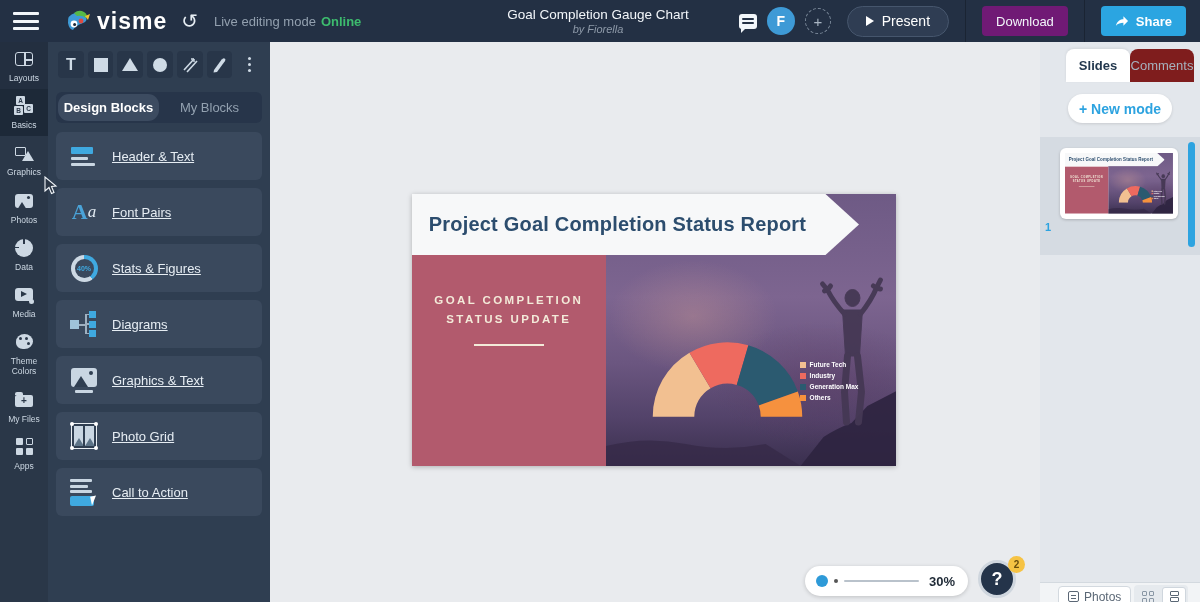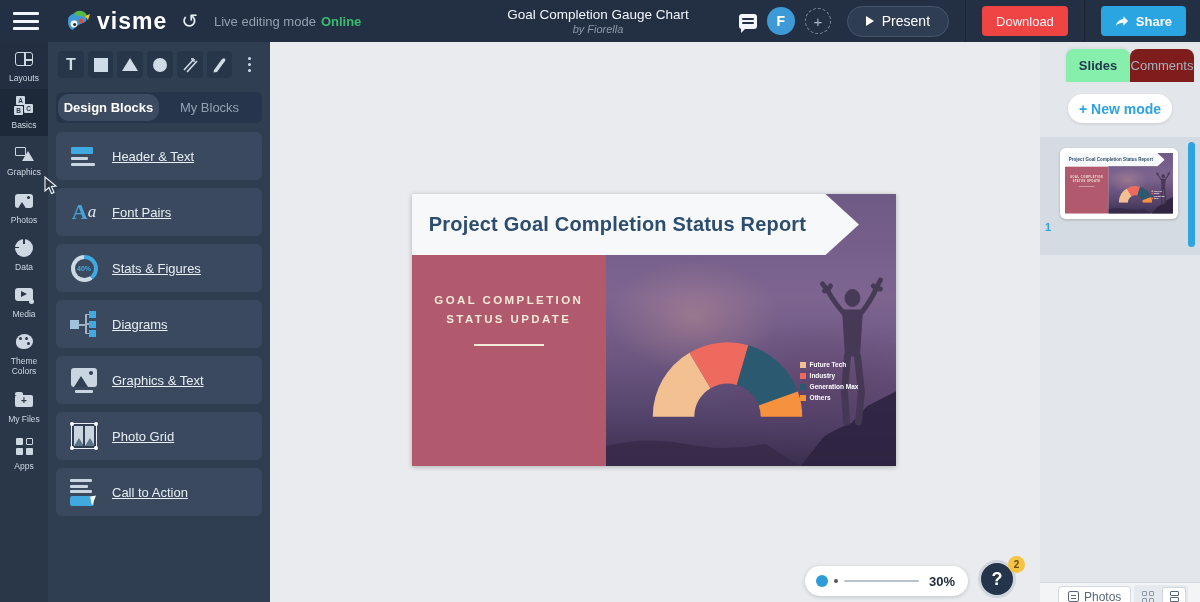--- a/index.html
+++ b/index.html
@@ -21,21 +21,21 @@
   .doc-author { color:#8e9aa9; font-size:11px; font-style:italic; margin-top:1px; }
   .topbar-right { margin-left:auto; display:flex; align-items:center; gap:10px; padding-right:14px; }
   .comment-ic { width:18px; height:15px; background:#f2f6fa; border-radius:3px; position:relative; }
   .comment-ic:after { content:""; position:absolute; left:2px; bottom:-4px; border:4px solid transparent; border-top-color:#f2f6fa; border-left-color:#f2f6fa; }
   .comment-ic i { position:absolute; left:3px; right:3px; height:2px; background:#233044; border-radius:1px; }
   .avatar { width:28px; height:28px; border-radius:50%; background:#3e9ad6; color:#fff; font-weight:bold; font-size:14px; display:flex; align-items:center; justify-content:center; }
   .add-collab { width:26px; height:26px; border-radius:50%; border:1.5px dashed #7d8b9c; color:#aab6c4; font-size:15px; display:flex; align-items:center; justify-content:center; }
   .btn-present { display:flex; align-items:center; gap:8px; background:#2f3d53; border:1px solid #46566d; border-radius:17px; height:31px; padding:0 18px; color:#fff; font-size:14px; margin-left:6px; }
   .play-tri { width:0; height:0; border-left:8px solid #fff; border-top:5px solid transparent; border-bottom:5px solid transparent; }
   .vdiv { width:1px; height:42px; background:#1a2433; margin:0 6px; }
-  .btn-download { background:#ef4444; border-radius:4px; height:30px; padding:0 14px; color:#f2f6fa; font-size:13px; display:flex; align-items:center; }
+  .btn-download { background:#701a75; border-radius:4px; height:30px; padding:0 14px; color:#f2f6fa; font-size:13px; display:flex; align-items:center; }
   .btn-share { background:#2ba5e1; border-radius:4px; height:30px; padding:0 14px; color:#fff; font-size:13px; font-weight:bold; display:flex; align-items:center; gap:7px; }
 
   
   .rail { position:absolute; left:0; top:42px; width:48px; height:560px; background:#2a3748; z-index:40; }
   .rail-item { width:48px; display:flex; flex-direction:column; align-items:center; justify-content:center; padding:7px 0 6px; color:#cdd8e3; }
   .rail-item .lbl { font-size:8.5px; margin-top:4px; text-align:center; line-height:1.2; }
   .rail-tile { background:#232f40; }
   .rail-selected { background:#1d2938; }
   .ri { position:relative; width:20px; height:20px; }
   .ic-layouts { width:18px; height:14px; border:1.6px solid #cdd8e3; border-radius:3px; margin:3px auto; position:relative; }
@@ -136,21 +136,21 @@
   .zoom-val { font-size:13px; font-weight:bold; color:#1f2a36; margin-right:13px; }
   .help-btn { position:absolute; left:708px; top:518px; width:38px; height:38px; border-radius:50%; background:#24344a; border:3px solid #cfd6de; color:#fff; font-size:18px; font-weight:bold; display:flex; align-items:center; justify-content:center; }
   .help-badge { position:absolute; left:738px; top:514px; width:17px; height:17px; border-radius:50%; background:#f6c344; color:#6a4d0c; font-size:10px; font-weight:bold; display:flex; align-items:center; justify-content:center; }
 
   .cursor-pointer { position:absolute; left:44px; top:176px; z-index:60; }
 
   
   .rpanel { position:absolute; left:1040px; top:42px; width:160px; height:560px; background:#e3e7ec; z-index:40; }
   .rp-tabs { display:flex; padding:7px 6px 0; }
   .rp-tab { flex:1; height:33px; display:flex; align-items:center; justify-content:center; font-size:13px; border-radius:8px 8px 0 0; }
-  .rp-tab.active { background:#86efac; color:#23384e; font-weight:bold; box-shadow:0 -1px 3px rgba(0,0,0,.08);margin-left:20px; }
+  .rp-tab.active { background:#ffffff; color:#23384e; font-weight:bold; box-shadow:0 -1px 3px rgba(0,0,0,.08);margin-left:20px; }
   .rp-tab.idle { background:#7f1d1d; color:#a6b1bd; }
   .new-slide { margin:12px auto 0; width:104px; height:29px; background:#fff; border-radius:15px; box-shadow:0 1px 3px rgba(0,0,0,.12); color:#2da3e0; font-weight:bold; font-size:14px; display:flex; align-items:center; justify-content:center; }
   .thumbs { margin-top:14px; background:#d5dbe2; height:118px; position:relative; }
   .slide-no { position:absolute; left:5px; bottom:22px; color:#2da3e0; font-weight:bold; font-size:11px; }
   .thumb-frame { position:absolute; left:20px; top:11px; width:118px; height:71px; background:#fff; border-radius:6px; box-shadow:0 1px 3px rgba(0,0,0,.2); padding:5px; overflow:hidden; }
   .mini { width:484px; height:272px; transform:scale(0.2231); transform-origin:0 0; }
   .rp-scroll { position:absolute; right:5px; top:5px; width:7px; height:105px; border-radius:4px; background:#2da3e0; }
   .rp-bottom { position:absolute; left:0; bottom:-8px; width:160px; height:28px; background:#f2f4f6; border-top:1px solid #d3d9df; display:flex; align-items:center; }
   .notes-btn { margin-left:18px; height:22px; padding:0 9px; background:#fff; border:1px solid #d3d9df; border-radius:4px; display:flex; align-items:center; gap:5px; color:#5a6775; font-size:12px; }
   .note-ic { width:11px; height:11px; border:1.4px solid #5a6775; border-radius:2px; position:relative; }

